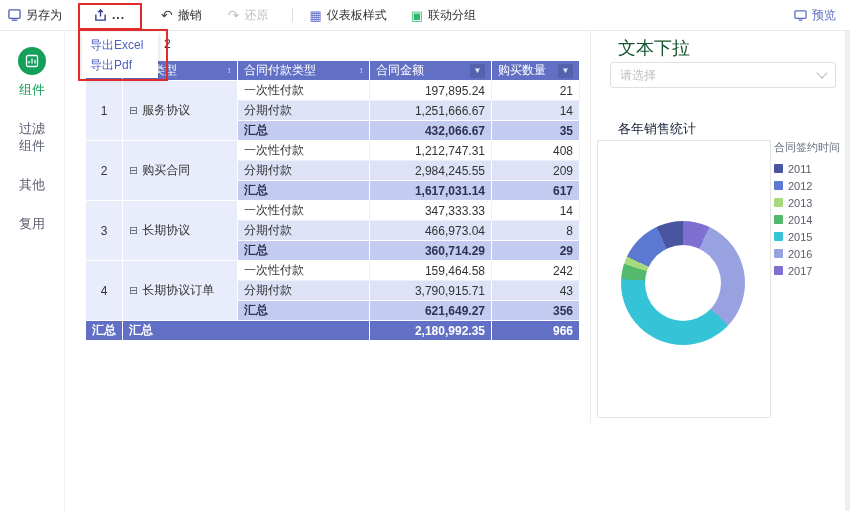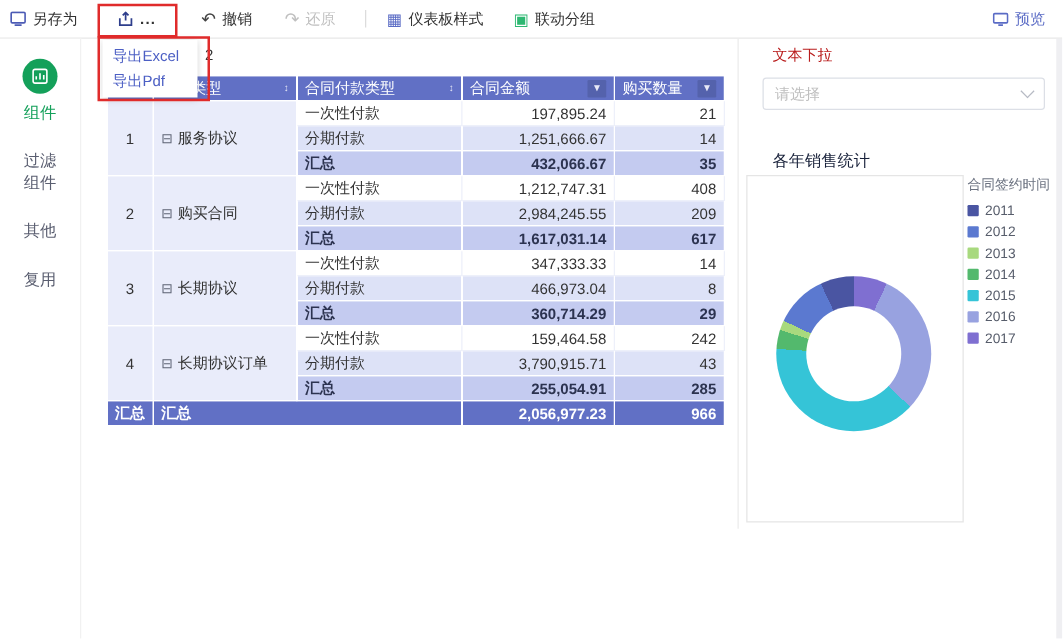--- a/index.html
+++ b/index.html
@@ -51,21 +51,21 @@
   .c-index{text-align:center;}
   .c-group{text-align:left;}
   .collapse{color:#5f6575;margin-right:4px;font-size:11px;}
   .row-plain td{background:#fff;border-color:#edf0fa;}
   .row-plain td.c-index,.row-plain td.c-group{background:#e9ecfa;border-color:#fff;}
   .row-alt td{background:#dde2f7;}
   .row-sub td{background:#c4cbf0;font-weight:bold;color:#2c3350;}
   .row-total td{background:#6170c5;color:#fff;font-weight:bold;}
   
   .divider-v{position:absolute;left:590px;top:31px;width:1px;height:392px;background:#ececec;}
-  .filter-title{position:absolute;left:618px;top:36px;font-size:12px;color:#b91c1c;font-weight:500;}
+  .filter-title{position:absolute;left:618px;top:36px;font-size:18px;color:#14532d;font-weight:500;}
   .selectbox{position:absolute;left:610px;top:62px;width:226px;height:26px;border:1px solid #dcdfe6;
              border-radius:3px;display:flex;align-items:center;justify-content:space-between;
              padding:0 9px;box-sizing:border-box;font-size:12px;color:#bfbfbf;cursor:pointer;background:#fff;}
   .chevron{width:7px;height:7px;border-right:1px solid #b6bac4;border-bottom:1px solid #b6bac4;
            transform:rotate(45deg);margin-top:-4px;}
   .chart-title{position:absolute;left:618px;top:120px;font-size:13px;color:#18213a;font-weight:500;}
   .chart-box{position:absolute;left:597px;top:140px;width:172px;height:276px;border:1px solid #e5e5e5;background:#fff;}
   .donut{position:absolute;left:23px;top:80px;width:124px;height:124px;border-radius:50%;cursor:pointer;}
   .donut-hole{position:absolute;left:24px;top:24px;width:76px;height:76px;background:#fff;border-radius:50%;}
   .legend{position:absolute;left:774px;top:140px;width:76px;font-size:11px;color:#575d6b;}
@@ -246,27 +246,27 @@
             <td class="c-num">159,464.58</td>
             <td class="c-num">242</td>
           </tr>
           <tr class="row-alt">
             <td class="c-pay">分期付款</td>
             <td class="c-num">3,790,915.71</td>
             <td class="c-num">43</td>
           </tr>
           <tr class="row-sub">
             <td class="c-pay">汇总</td>
-            <td class="c-num">255,054.91</td>
-            <td class="c-num">285</td>
+            <td class="c-num">621,649.27</td>
+            <td class="c-num">356</td>
           </tr>
           <tr class="row-total">
             <td class="c-index">汇总</td>
             <td class="c-group" colspan="2">汇总</td>
-            <td class="c-num">2,056,977.23</td>
+            <td class="c-num">2,180,992.35</td>
             <td class="c-num">966</td>
           </tr>
         </tbody>
     </table>
   </div>
 
   <div class="divider-v"></div>
   <div class="filter-title">文本下拉</div>
   <div class="selectbox">
     <span>请选择</span>

